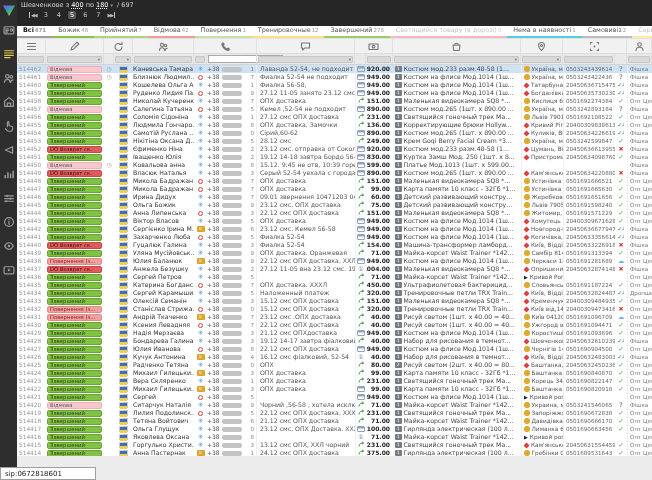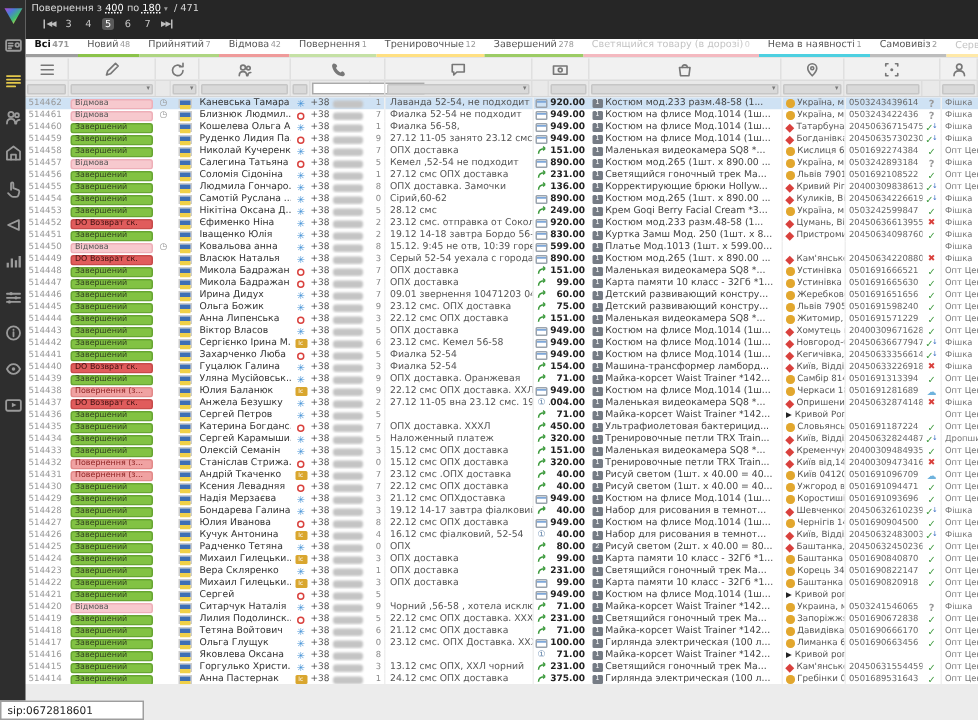--- a/index.html
+++ b/index.html
@@ -184,40 +184,40 @@
         <svg viewBox="0 0 11 11" fill="none" stroke="currentColor" stroke-width="1.1" stroke-linecap="round" stroke-linejoin="round">
           <rect x="1" y="2.5" width="9" height="6.5" rx="1"></rect>
           <path d="M4.5 4.2l2.8 1.3-2.8 1.3z" fill="currentColor" stroke="none"></path>
         </svg>
       </div>
     </aside>
 
   <div class="main">
     <div class="topbar">
       <div class="shown">
-        <span>Повернення з</span>
+        <span>Шевченкове з</span>
         <span class="lnk">400</span>
         <span>по</span>
         <span class="lnk">180</span><span class="caret">▾</span>
-        <span>/ 471</span>
+        <span>/ 697</span>
       </div>
       <div class="pager" id="pager">
           <span class="pg-end">◀◀</span>
           <span class="pg-num">3</span>
           <span class="pg-num">4</span>
           <span class="pg-num cur">5</span>
           <span class="pg-num">6</span>
           <span class="pg-num">7</span>
           <span class="pg-end last">▶▶</span>
         </div>
     </div>
 
     <div class="tabs" id="tabs">
         <div class="tab active" style="border-bottom-color: rgb(158, 158, 158);"><span class="lbl">Всі</span><span class="cnt">471</span></div>
-        <div class="tab" style="border-bottom-color: rgb(139, 195, 74);"><span class="lbl">Новий</span><span class="cnt">48</span></div>
+        <div class="tab" style="border-bottom-color: rgb(139, 195, 74);"><span class="lbl">Божик</span><span class="cnt">48</span></div>
         <div class="tab" style="border-bottom-color: rgb(174, 213, 129);"><span class="lbl">Прийнятий</span><span class="cnt">7</span></div>
         <div class="tab" style="border-bottom-color: rgb(239, 154, 154);"><span class="lbl">Відмова</span><span class="cnt">42</span></div>
         <div class="tab" style="border-bottom-color: rgb(197, 225, 165);"><span class="lbl">Повернення</span><span class="cnt">1</span></div>
         <div class="tab" style="border-bottom-color: rgb(255, 224, 130);"><span class="lbl">Тренировочные</span><span class="cnt">12</span></div>
         <div class="tab" style="border-bottom-color: rgb(156, 204, 101);"><span class="lbl">Завершений</span><span class="cnt">278</span></div>
         <div class="tab dim" style="border-bottom-color: rgb(244, 185, 192);"><span class="lbl">Светящийся товару (в дорозі)</span><span class="cnt">0</span></div>
         <div class="tab" style="border-bottom-color: rgb(77, 208, 225);"><span class="lbl">Нема в наявності</span><span class="cnt">1</span></div>
         <div class="tab" style="border-bottom-color: rgb(189, 189, 189);"><span class="lbl">Самовивіз</span><span class="cnt">2</span></div>
         <div class="tab dim" style="border-bottom-color: rgb(255, 233, 168);"><span class="lbl">Сервіси</span></div>
       </div>

